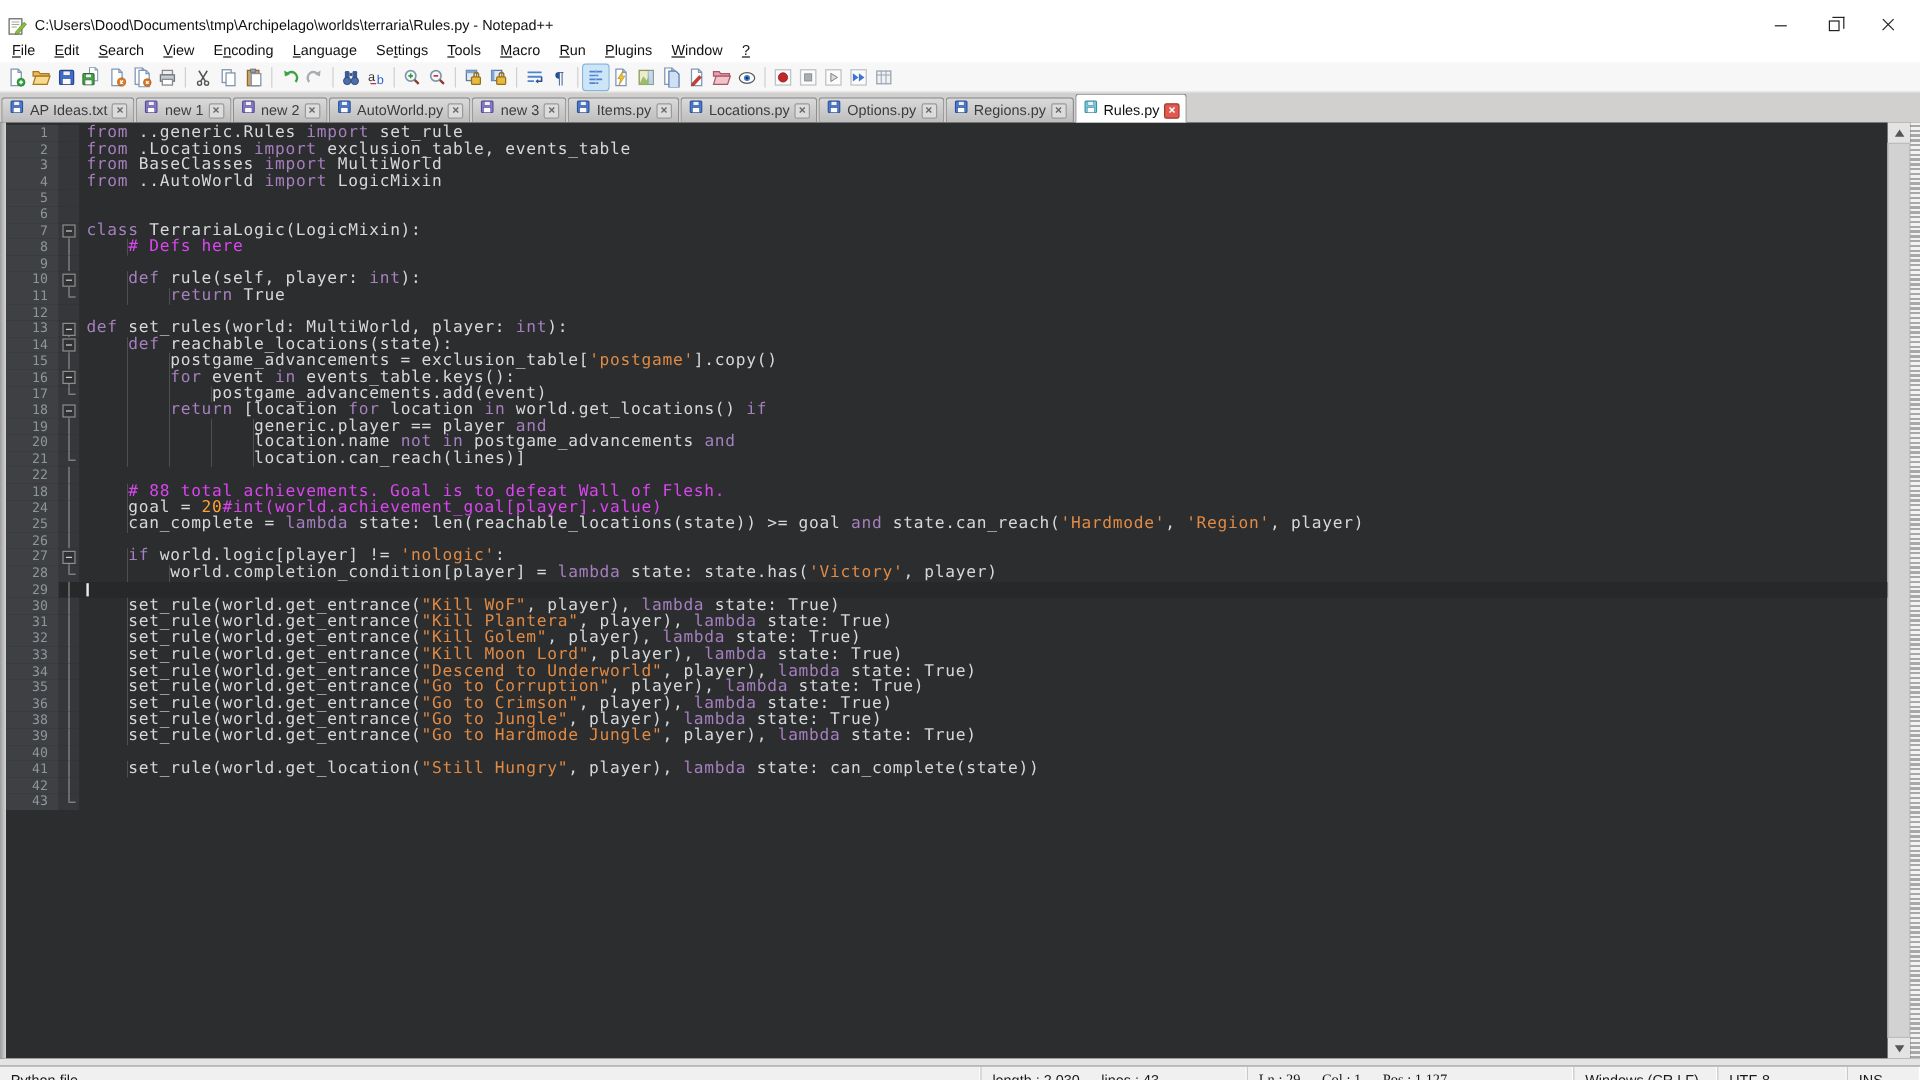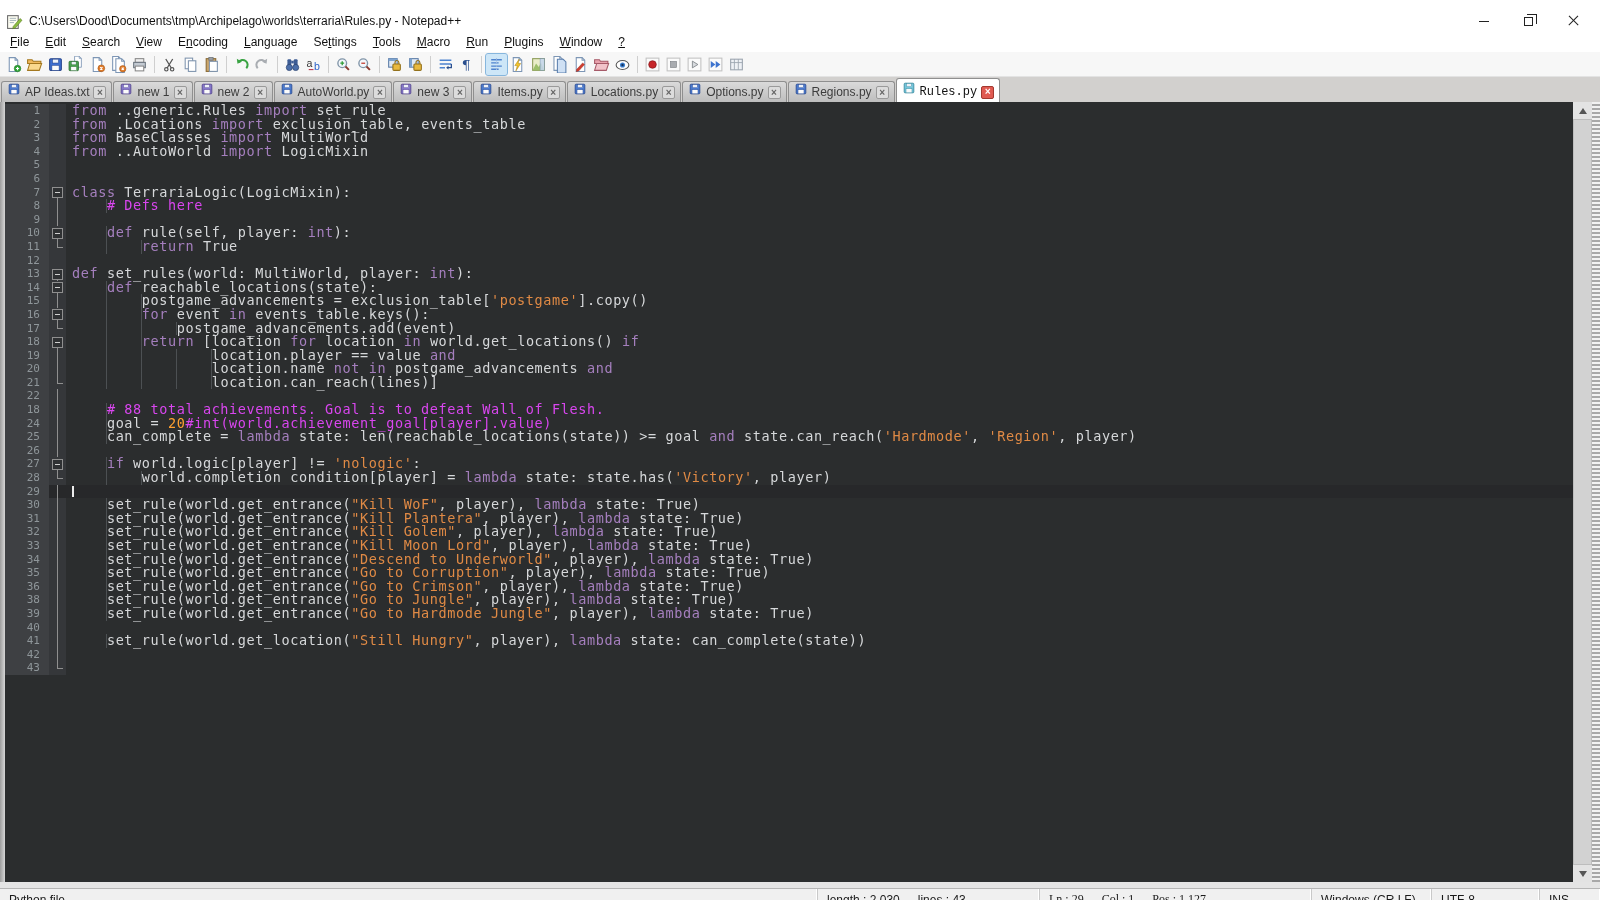--- a/index.html
+++ b/index.html
@@ -29,21 +29,21 @@
   
   .toolbar { height:25px; background:#f7f7f7; border-bottom:1px solid #e3e3e3; display:flex; align-items:center; padding-left:3px; flex:0 0 25px; }
   .tbtn { width:21px; height:21px; display:flex; align-items:center; justify-content:center; border-radius:2px; }
   .tbtn svg { width:17px; height:17px; }
   .tbtn.active { background:#cde6f7; outline:1px solid #86b6dd; }
   .tsep { width:1px; height:17px; background:#cfcfcf; margin:0 4px; }
 
   
   .tabbar { height:25px; background:#d2d0ce; display:flex; align-items:flex-end; padding-left:1px; flex:0 0 25px; }
   .tab { height:21px; display:flex; align-items:flex-end; gap:4px; padding:3px 5px; background:linear-gradient(#dadada,#bdbdbd); border:1px solid #8f8f8f; border-bottom:none; border-radius:3px 3px 0 0; margin-right:1px; font-size:12px; color:#3c3c3c; white-space:nowrap; }
-  .tab.active { height:24px; background:#ffffff; color:#111; position:relative; z-index:2;font-family:Liberation Mono, monospace; }
+  .tab.active { height:24px; background:#ffffff; color:#111; position:relative; z-index:2; }
   .tab svg.fl { width:14px; height:14px; }
   .tab .tx { width:13px; height:13px; background:#dcdcdc; border:1px solid #9a9a9a; border-radius:2px; color:#666; font-size:10px; line-height:11px; text-align:center; font-weight:bold; }
   .tab.active .tx { background:#e05a51; border-color:#a33930; color:#fff; }
 
   
   .editor { flex:1 1 auto; display:flex; background:#2b2d2e; border-bottom:6px solid #e4e4e4; position:relative; }
   .lstrip { width:5px; background:linear-gradient(to right,#9d9d9d,#d6d6d6); flex:0 0 5px; }
   .code { flex:1 1 auto; overflow:hidden; padding-top:2px; --cw:8.73px; }
   .row { display:flex; height:13.6px; }
   .ln { width:44px; flex:0 0 44px; background:#3e4043; color:#8f969a; font:11px/13.6px "DejaVu Sans Mono",monospace; text-align:right; padding-right:9px; }
@@ -542,21 +542,21 @@
           <div class="txt"><span class="ind" style="width: 104.76px;"></span><span class="d">postgame_advancements.add(event)</span></div>
         </div>
         <div class="row">
           <div class="ln">18</div>
           <div class="fold o"></div>
           <div class="txt"><span class="ind" style="width: 69.84px;"></span><span class="d"></span><span class="k">return</span><span class="d"> [location </span><span class="k">for</span><span class="d"> location </span><span class="k">in</span><span class="d"> world.get_locations() </span><span class="k">if</span></div>
         </div>
         <div class="row">
           <div class="ln">19</div>
           <div class="fold l"></div>
-          <div class="txt"><span class="ind" style="width: 139.68px;"></span><span class="d">location.player == value </span><span class="k">and</span></div>
+          <div class="txt"><span class="ind" style="width: 139.68px;"></span><span class="d">generic.player == player </span><span class="k">and</span></div>
         </div>
         <div class="row">
           <div class="ln">20</div>
           <div class="fold l"></div>
           <div class="txt"><span class="ind" style="width: 139.68px;"></span><span class="d">location.name </span><span class="k">not</span><span class="d"> </span><span class="k">in</span><span class="d"> postgame_advancements </span><span class="k">and</span></div>
         </div>
         <div class="row">
           <div class="ln">21</div>
           <div class="fold e"></div>
           <div class="txt"><span class="ind" style="width: 139.68px;"></span><span class="d">location.can_reach(lines)]</span></div>

